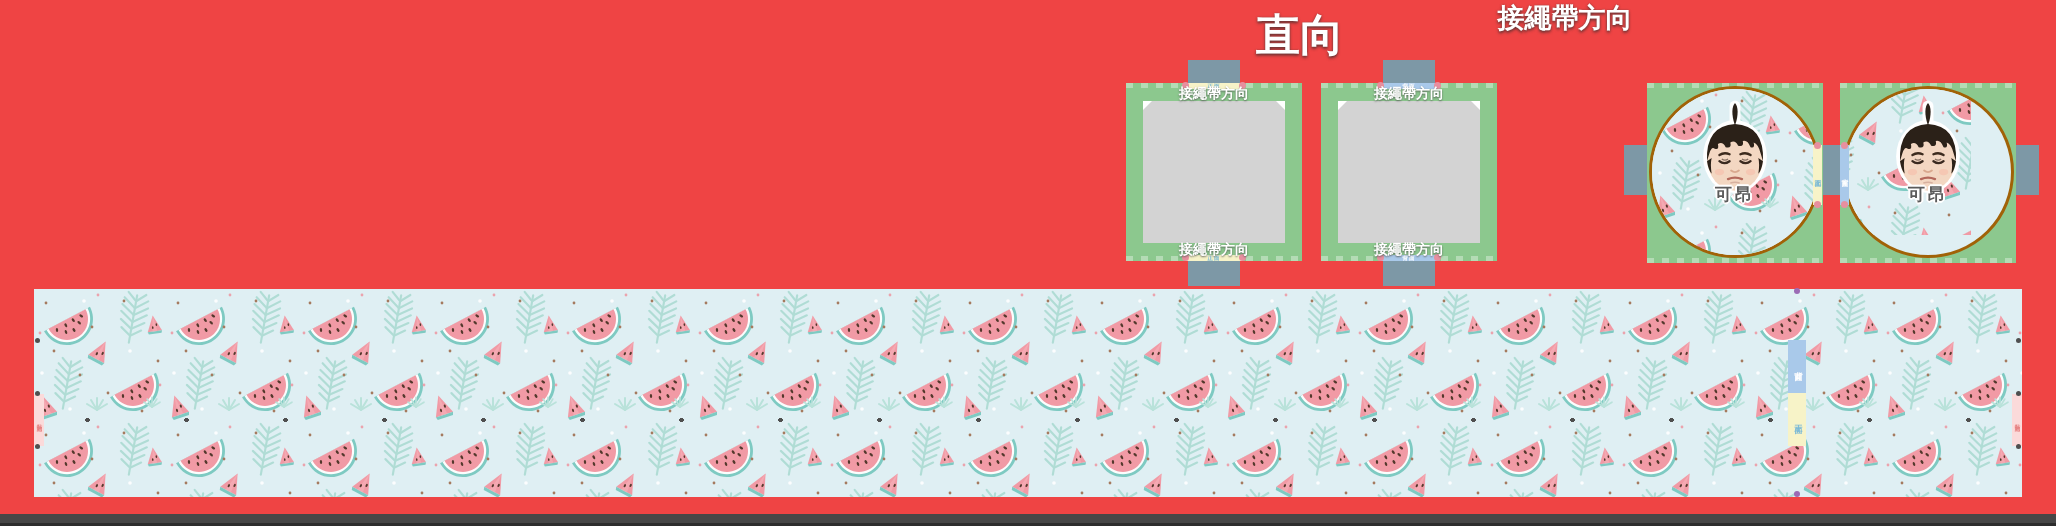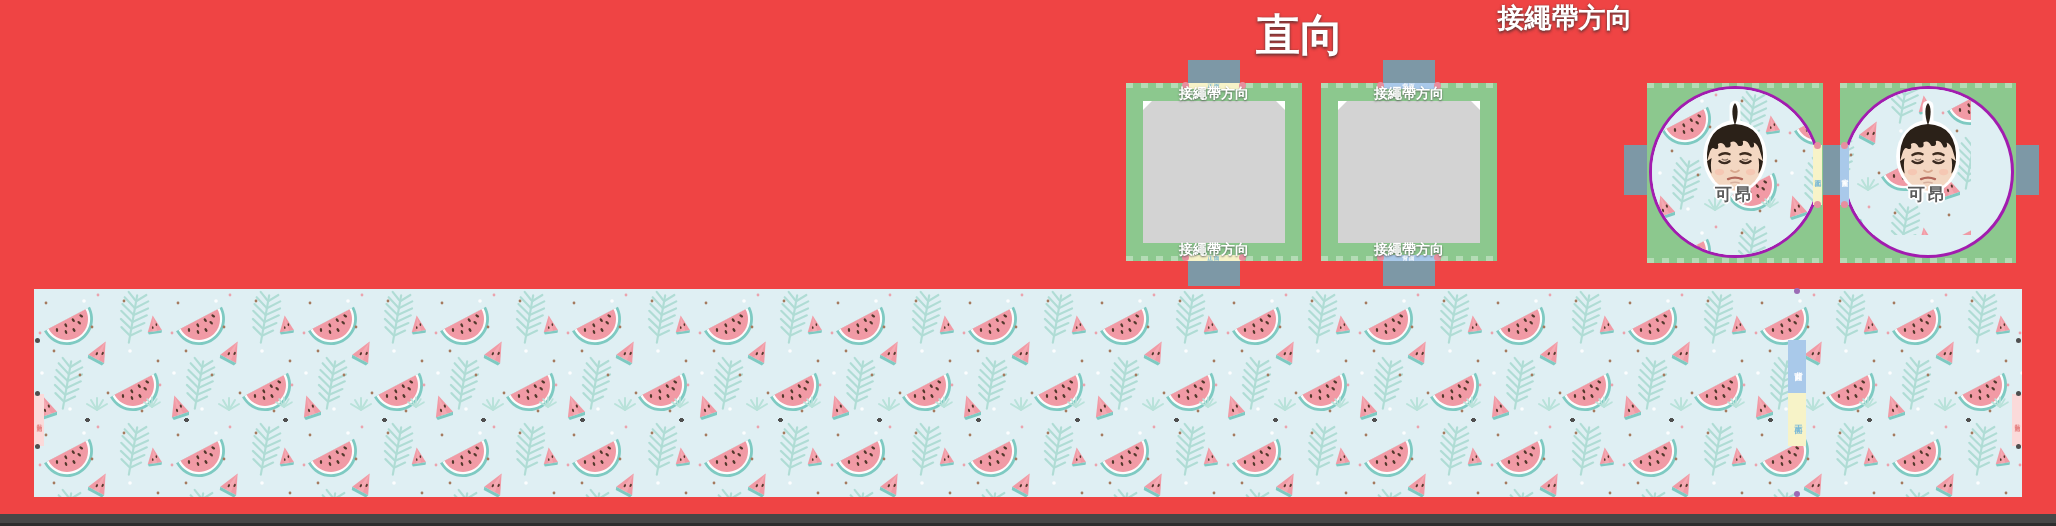--- a/index.html
+++ b/index.html
@@ -31,21 +31,21 @@
   .strap-label.top{top:2px}.strap-label.bot{bottom:2px}
   .mini{position:absolute;left:59px;width:58px;height:6px;z-index:2;
         display:flex;align-items:center;justify-content:center;}
   .mini.top{top:0}.mini.bot{bottom:0}
   .mini.yellow{background:#f7f3c8}.mini.blue{background:#a9c9ea}
   .mini-label{font-size:5.5px;line-height:6px;font-weight:bold;letter-spacing:1px;}
   .mini.yellow .mini-label{color:#79b8d6}.mini.blue .mini-label{color:#ffffff}
   .pdot{position:absolute;width:7px;height:7px;border-radius:50%;background:#e78f9f;z-index:4;}
   .mini .pdot.l{left:-3px;top:-1px}.mini .pdot.r{right:-3px;top:-1px}
   
-  .circle{position:absolute;left:2px;top:3px;width:172px;height:172px;border:3px solid #a21caf;
+  .circle{position:absolute;left:2px;top:3px;width:172px;height:172px;border:3px solid #a16207;
           border-radius:50%;box-sizing:border-box;overflow:hidden;background:#dfeff3;z-index:2;}
   .circle .bgpat{position:absolute;left:0;top:0;}
   .face{position:absolute;left:44px;top:10px;width:78px;height:98px;}
   .name{position:absolute;left:0;top:94px;width:166px;text-align:center;font-size:17px;
         font-weight:bold;color:#5b5b5b;letter-spacing:3px;
         text-shadow:-2px 0 #fff,2px 0 #fff,0 -2px #fff,0 2px #fff,
                     -1px -1px #fff,1px -1px #fff,-1px 1px #fff,1px 1px #fff;}
   .vmark{position:absolute;top:62px;width:9px;height:60px;z-index:3;
          display:flex;align-items:center;justify-content:center;}
   .vmark.yellow{background:#f7f3c8}.vmark.blue{background:#a9c9ea}

